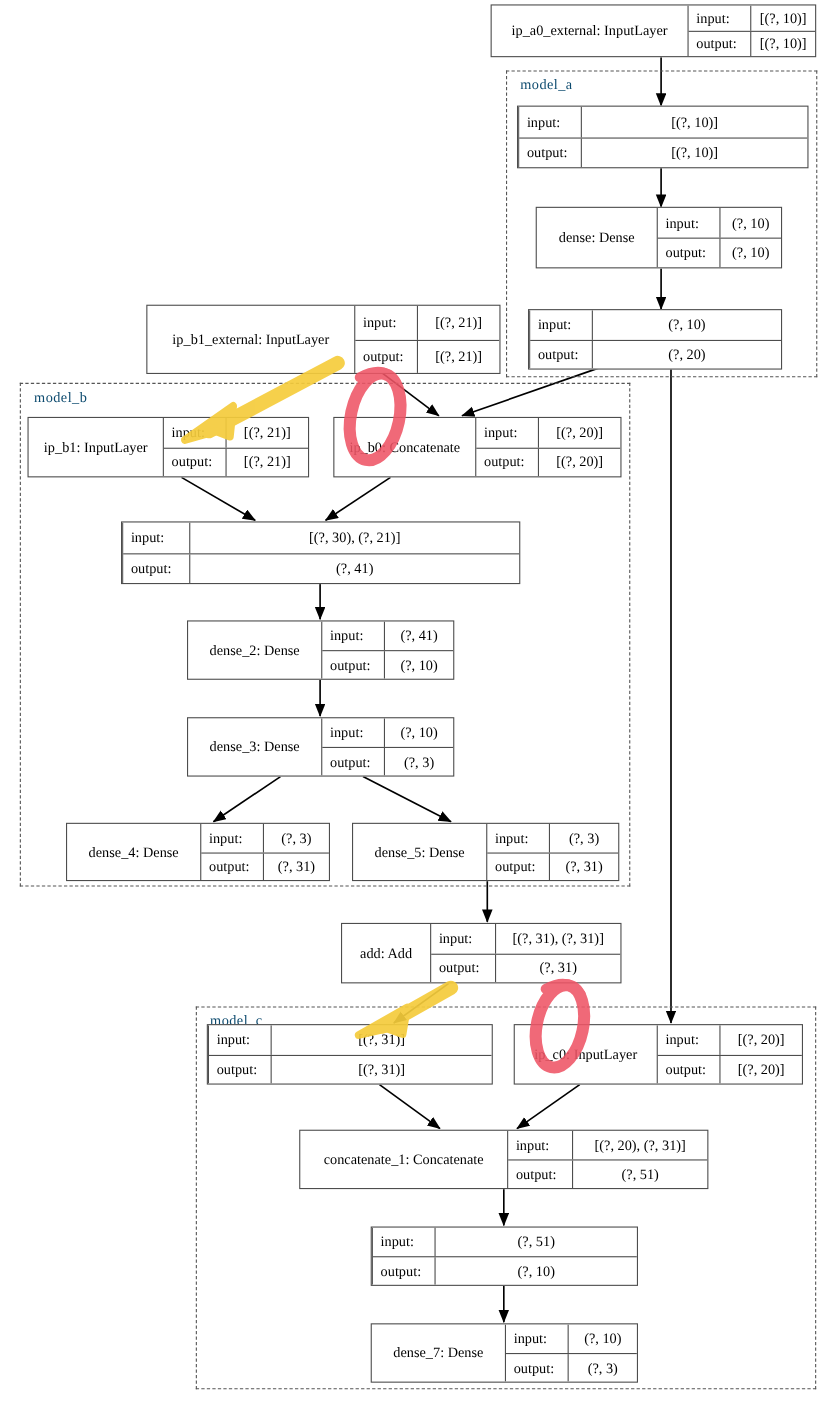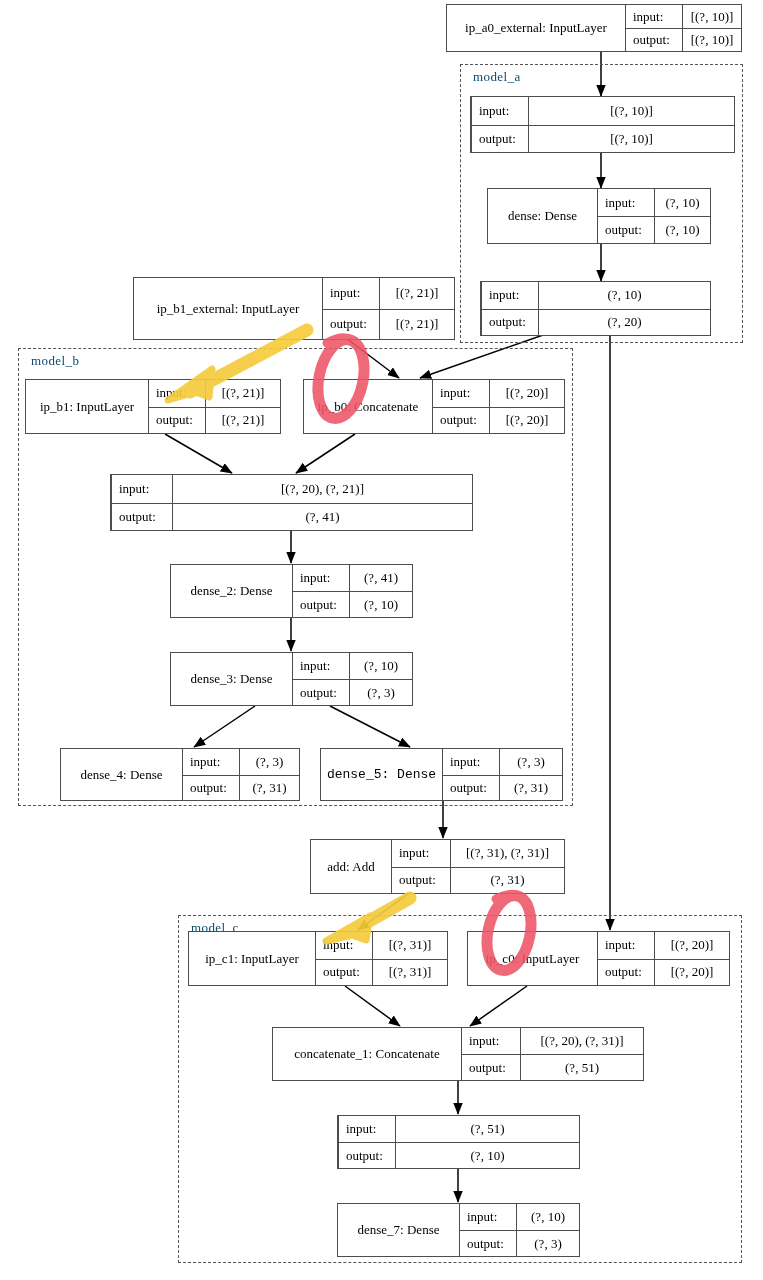--- a/index.html
+++ b/index.html
@@ -256,21 +256,21 @@
         <div class="io-key" style="width:56px;">output:</div>
         <div class="io-val">[(?, 20)]</div>
       </div>
     </div>
   </div>
 
   <div class="node" style="left:110px; top:474px; width:363px; height:57px;">
     <div class="io">
       <div class="io-row">
         <div class="io-key" style="width:60px;">input:</div>
-        <div class="io-val">[(?, 20), (?, 21)]</div>
+        <div class="io-val">[(?, 30), (?, 21)]</div>
       </div>
       <div class="io-row">
         <div class="io-key" style="width:60px;">output:</div>
         <div class="io-val">(?, 41)</div>
       </div>
     </div>
   </div>
 
   <div class="node" style="left:170px; top:564px; width:243px; height:54px;">
     <div class="name" style="width:121px;">dense_2: Dense</div>
@@ -308,21 +308,21 @@
         <div class="io-val">(?, 3)</div>
       </div>
       <div class="io-row">
         <div class="io-key" style="width:56px;">output:</div>
         <div class="io-val">(?, 31)</div>
       </div>
     </div>
   </div>
 
   <div class="node" style="left:320px; top:748px; width:243px; height:53px;">
-    <div class="name" style="width:121px;font-family:Liberation Mono, monospace;">dense_5: Dense</div>
+    <div class="name" style="width:121px;">dense_5: Dense</div>
     <div class="io">
       <div class="io-row">
         <div class="io-key" style="width:56px;">input:</div>
         <div class="io-val">(?, 3)</div>
       </div>
       <div class="io-row">
         <div class="io-key" style="width:56px;">output:</div>
         <div class="io-val">(?, 31)</div>
       </div>
     </div>
@@ -336,21 +336,20 @@
         <div class="io-val">[(?, 31), (?, 31)]</div>
       </div>
       <div class="io-row">
         <div class="io-key" style="width:58px;">output:</div>
         <div class="io-val">(?, 31)</div>
       </div>
     </div>
   </div>
 
   <div class="node" style="left:188px; top:931px; width:260px; height:55px;">
-    <div class="name" style="width:126px;">ip_c1: InputLayer</div>
     <div class="io">
       <div class="io-row">
         <div class="io-key" style="width:56px;">input:</div>
         <div class="io-val">[(?, 31)]</div>
       </div>
       <div class="io-row">
         <div class="io-key" style="width:56px;">output:</div>
         <div class="io-val">[(?, 31)]</div>
       </div>
     </div>

